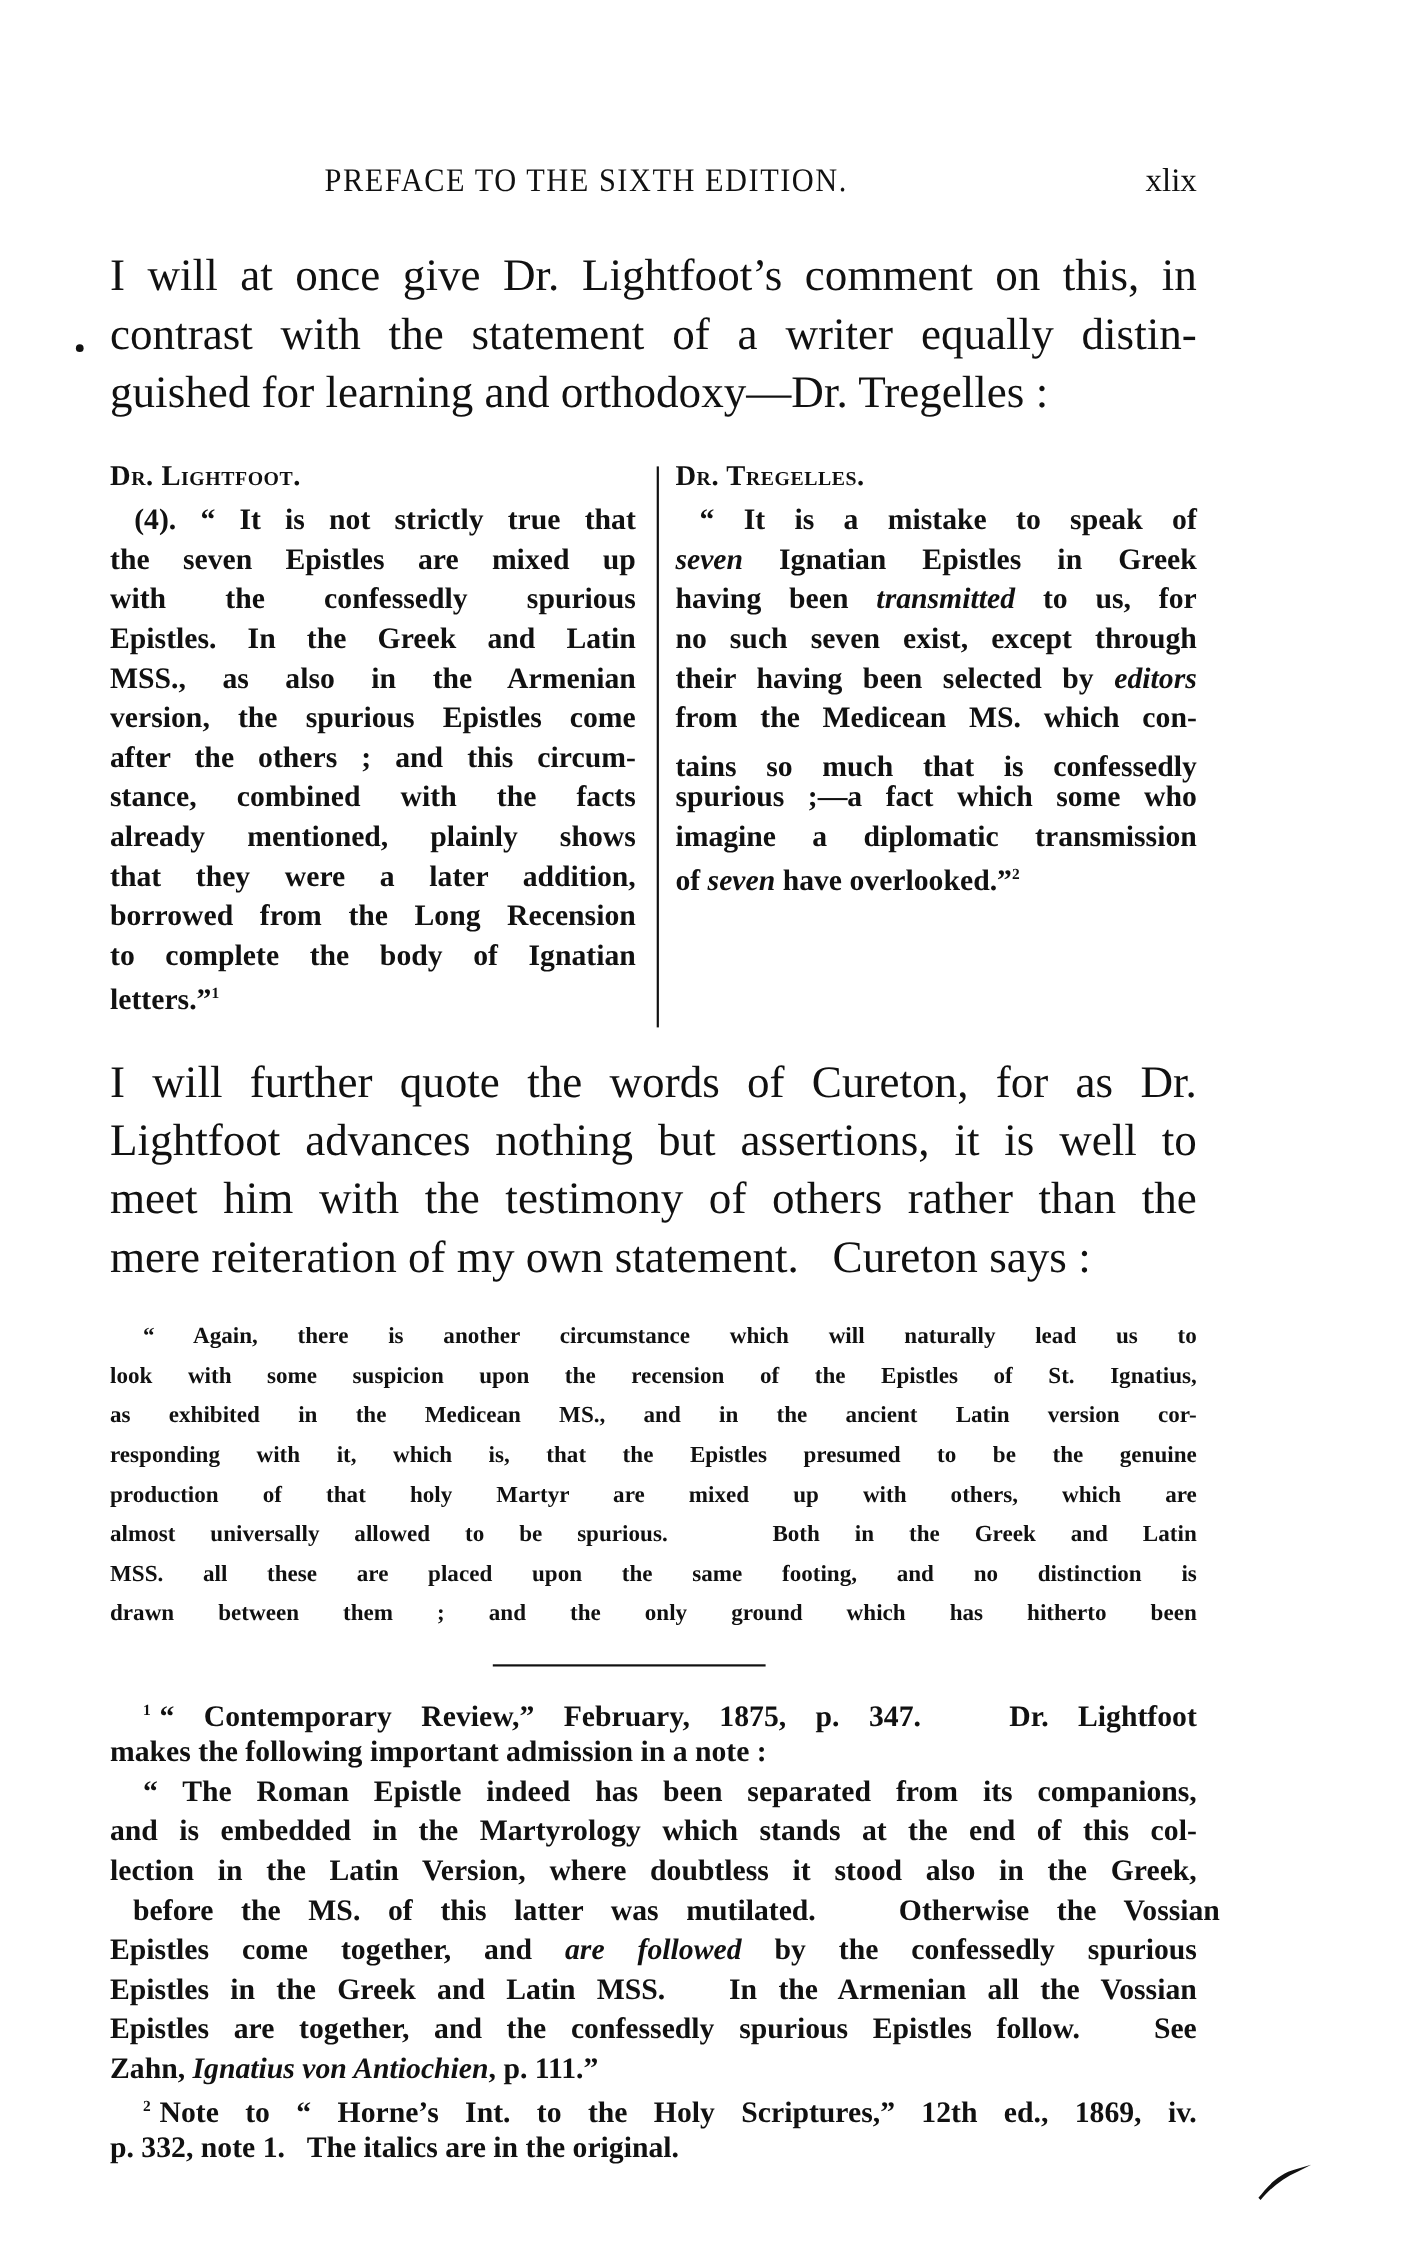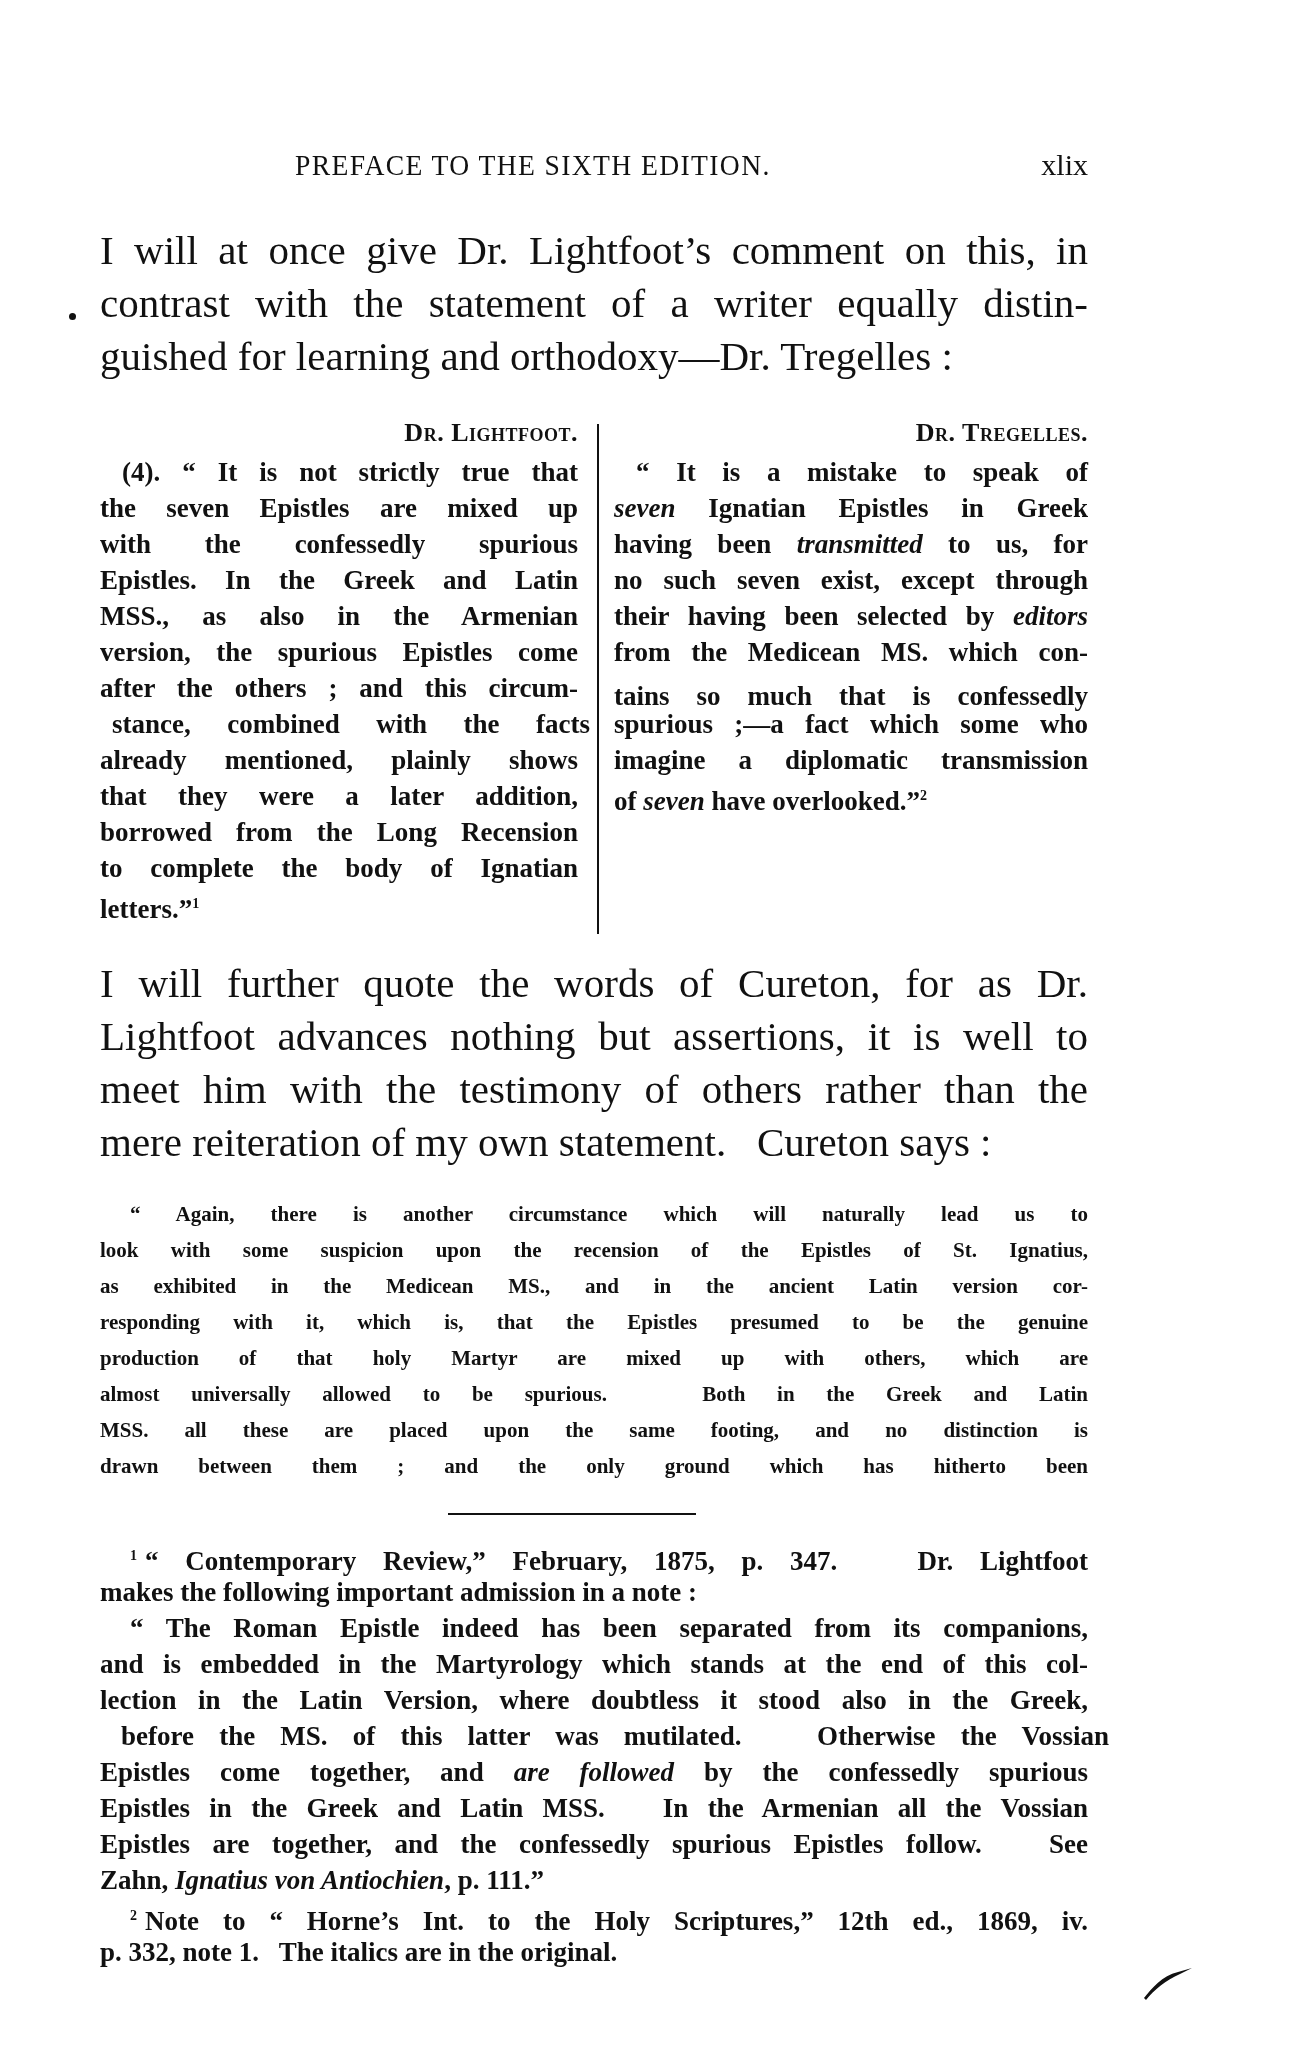--- a/index.html
+++ b/index.html
@@ -11,21 +11,21 @@
 
   
   .running-head { position: absolute; top: 148px; left: 100px; width: 988px; height: 40px; }
   .running-title { position: absolute; left: 195px; top: 0; font-size: 30px; letter-spacing: 1.5px; transform: scaleX(0.92); transform-origin: left center; }
   .page-number { position: absolute; right: 0; top: 0; font-size: 30px; }
 
   
   .big { font-size: 41px; line-height: 53px; left: 100px; width: 988px; }
 
   
-  .col-head { position: absolute; font-size: 26px; font-weight: bold; text-align: right; font-variant: small-caps; letter-spacing: 0.5px; }
+  .col-head { position: absolute; font-size: 26px; font-weight: bold; text-align: left; font-variant: small-caps; letter-spacing: 0.5px; }
 
   
   .col { font-size: 27px; line-height: 36px; font-weight: bold; }
   .col-left { left: 100px; width: 478px; }
   .col-right { left: 614px; width: 474px; }
 
   .divider { position: absolute; left: 597px; top: 424px; width: 2px; height: 510px; background: #111111; }
 
   
   .q { font-size: 21px; line-height: 36px; font-weight: bold; left: 100px; width: 988px; }
@@ -65,21 +65,21 @@
     <div class="divider"></div>
 
     <div id="left-col">
         <div class="line col col-left j" style="top: 454px; text-indent: 22px;">(4). “ It is not strictly true that</div>
         <div class="line col col-left j" style="top: 490px;">the seven Epistles are mixed up</div>
         <div class="line col col-left j" style="top: 526px;">with the confessedly spurious</div>
         <div class="line col col-left j" style="top: 562px;">Epistles. In the Greek and Latin</div>
         <div class="line col col-left j" style="top: 598px;">MSS., as also in the Armenian</div>
         <div class="line col col-left j" style="top: 634px;">version, the spurious Epistles come</div>
         <div class="line col col-left j" style="top: 670px;">after the others ; and this circum-</div>
-        <div class="line col col-left j" style="top: 706px; margin-left: 12px;">stance, combined with the facts</div>
+        <div class="line col col-left j" style="top: 706px;">stance, combined with the facts</div>
         <div class="line col col-left j" style="top: 742px;">already mentioned, plainly shows</div>
         <div class="line col col-left j" style="top: 778px;">that they were a later addition,</div>
         <div class="line col col-left j" style="top: 814px;">borrowed from the Long Recension</div>
         <div class="line col col-left j" style="top: 850px;">to complete the body of Ignatian</div>
         <div class="line col col-left" style="top: 886px;">letters.”<sup class="mark">1</sup></div>
       </div>
     <div id="right-col">
         <div class="line col col-right j" style="top: 454px; text-indent: 22px;"><span>“ It is a mistake to speak of</span></div>
         <div class="line col col-right j" style="top: 490px;"><em>seven</em><span> Ignatian Epistles in Greek</span></div>
         <div class="line col col-right j" style="top: 526px;"><span>having been </span><em>transmitted</em><span> to us, for</span></div>

